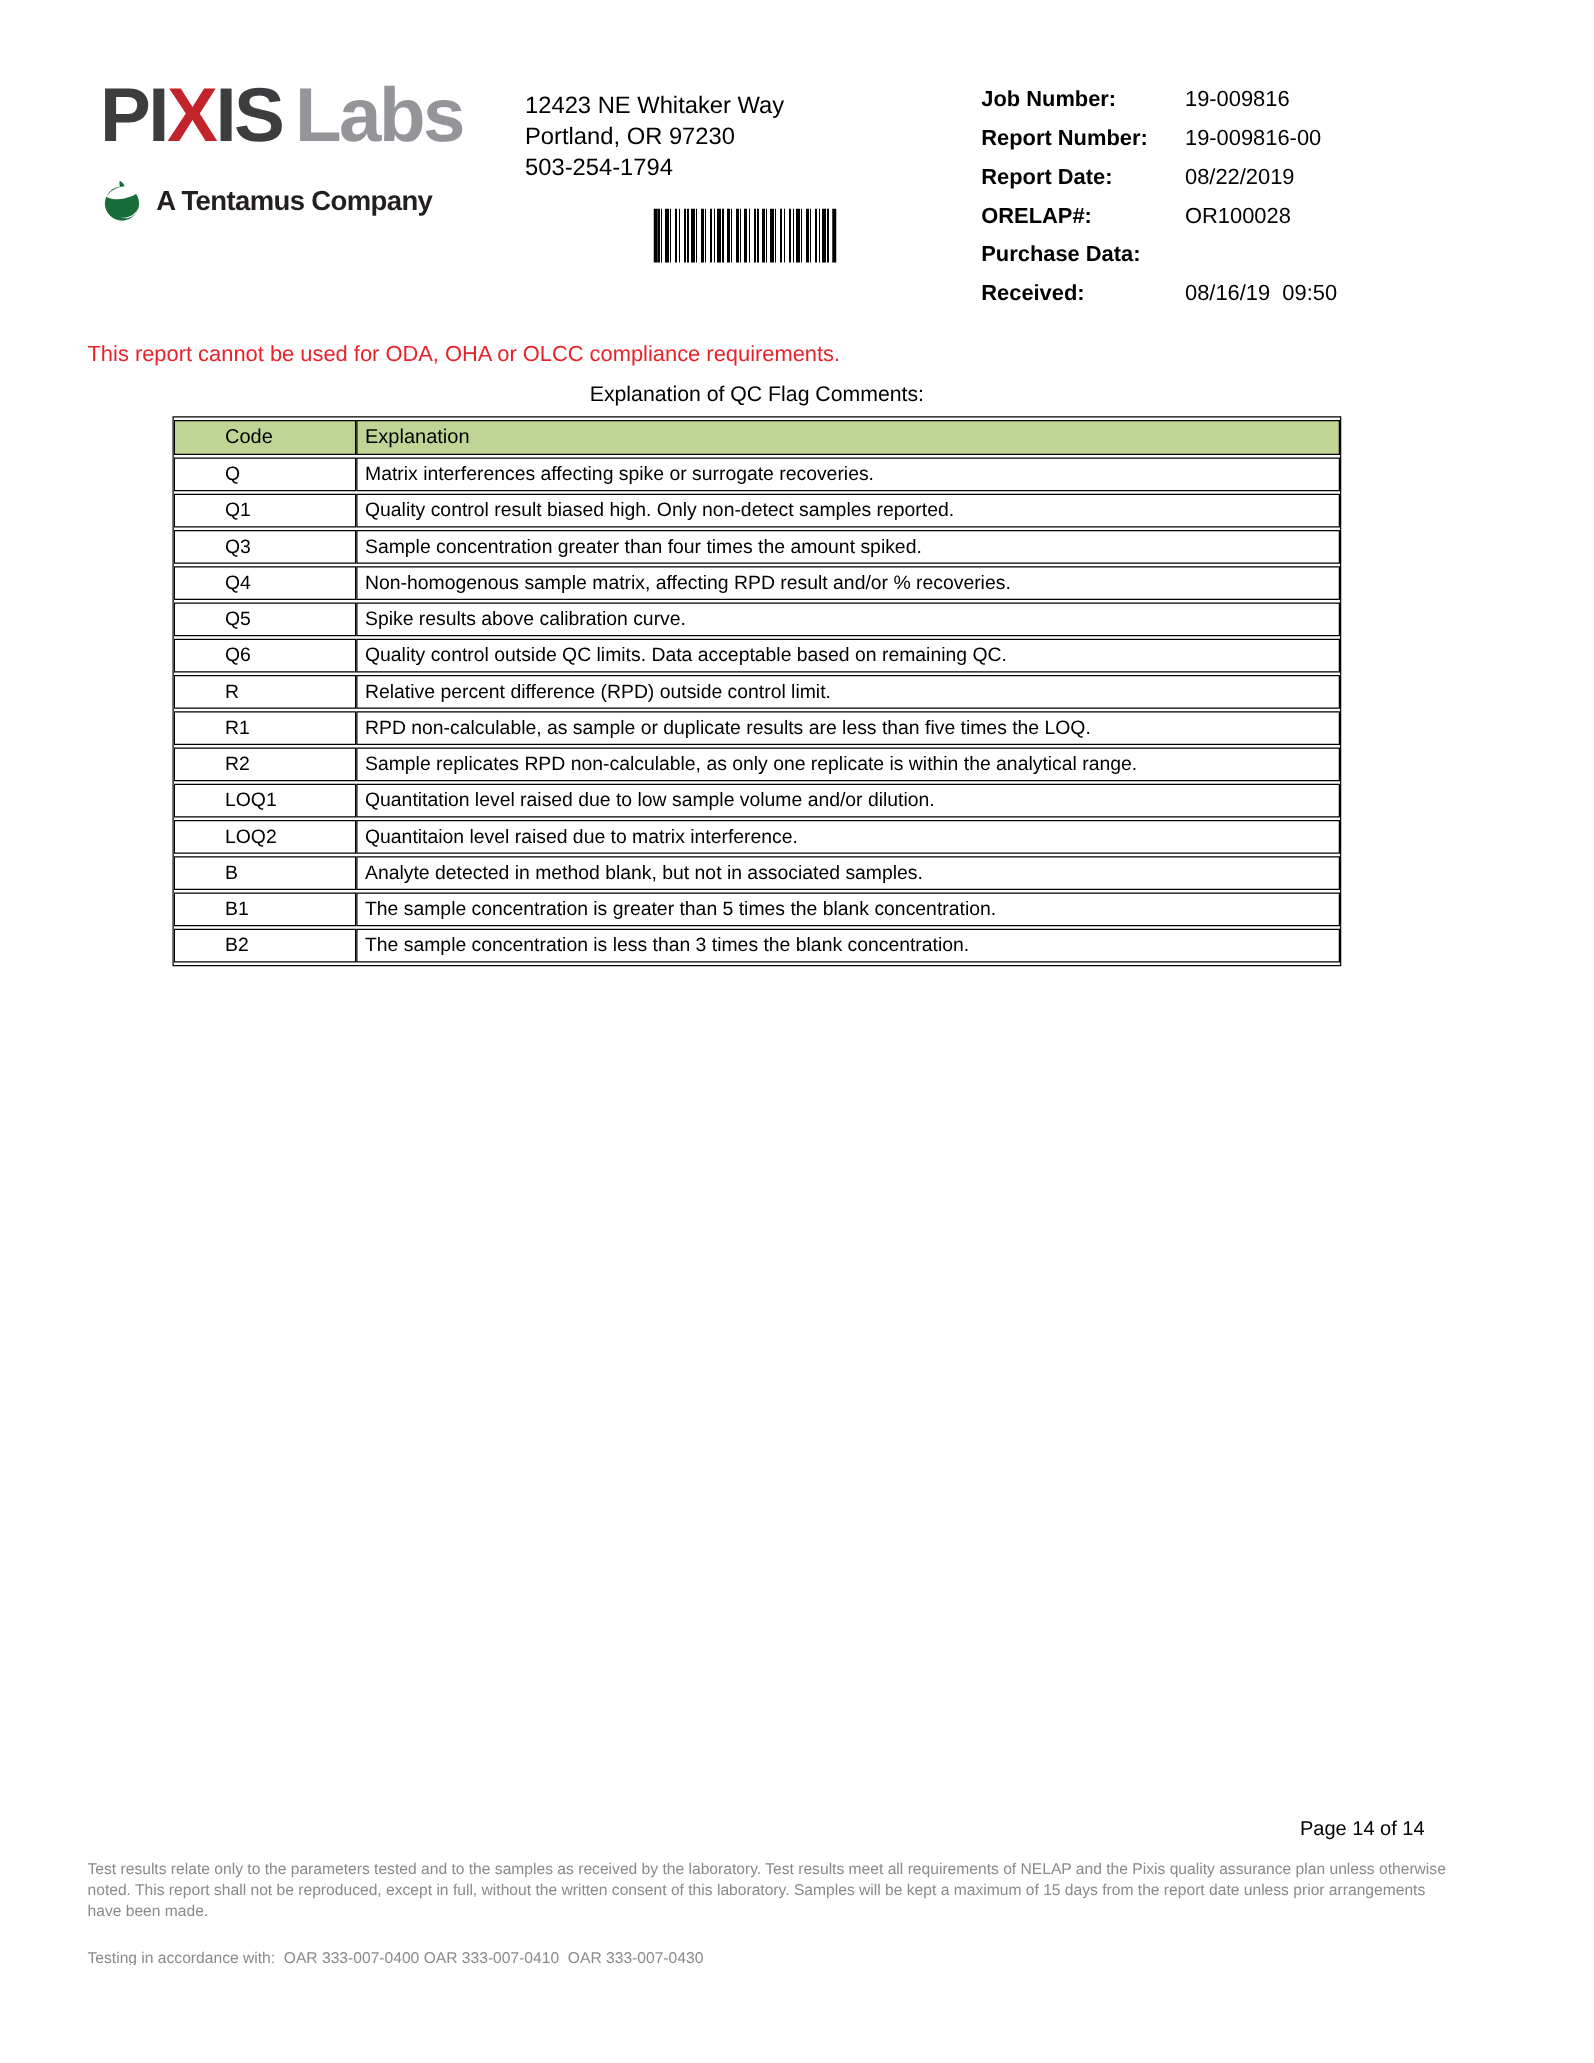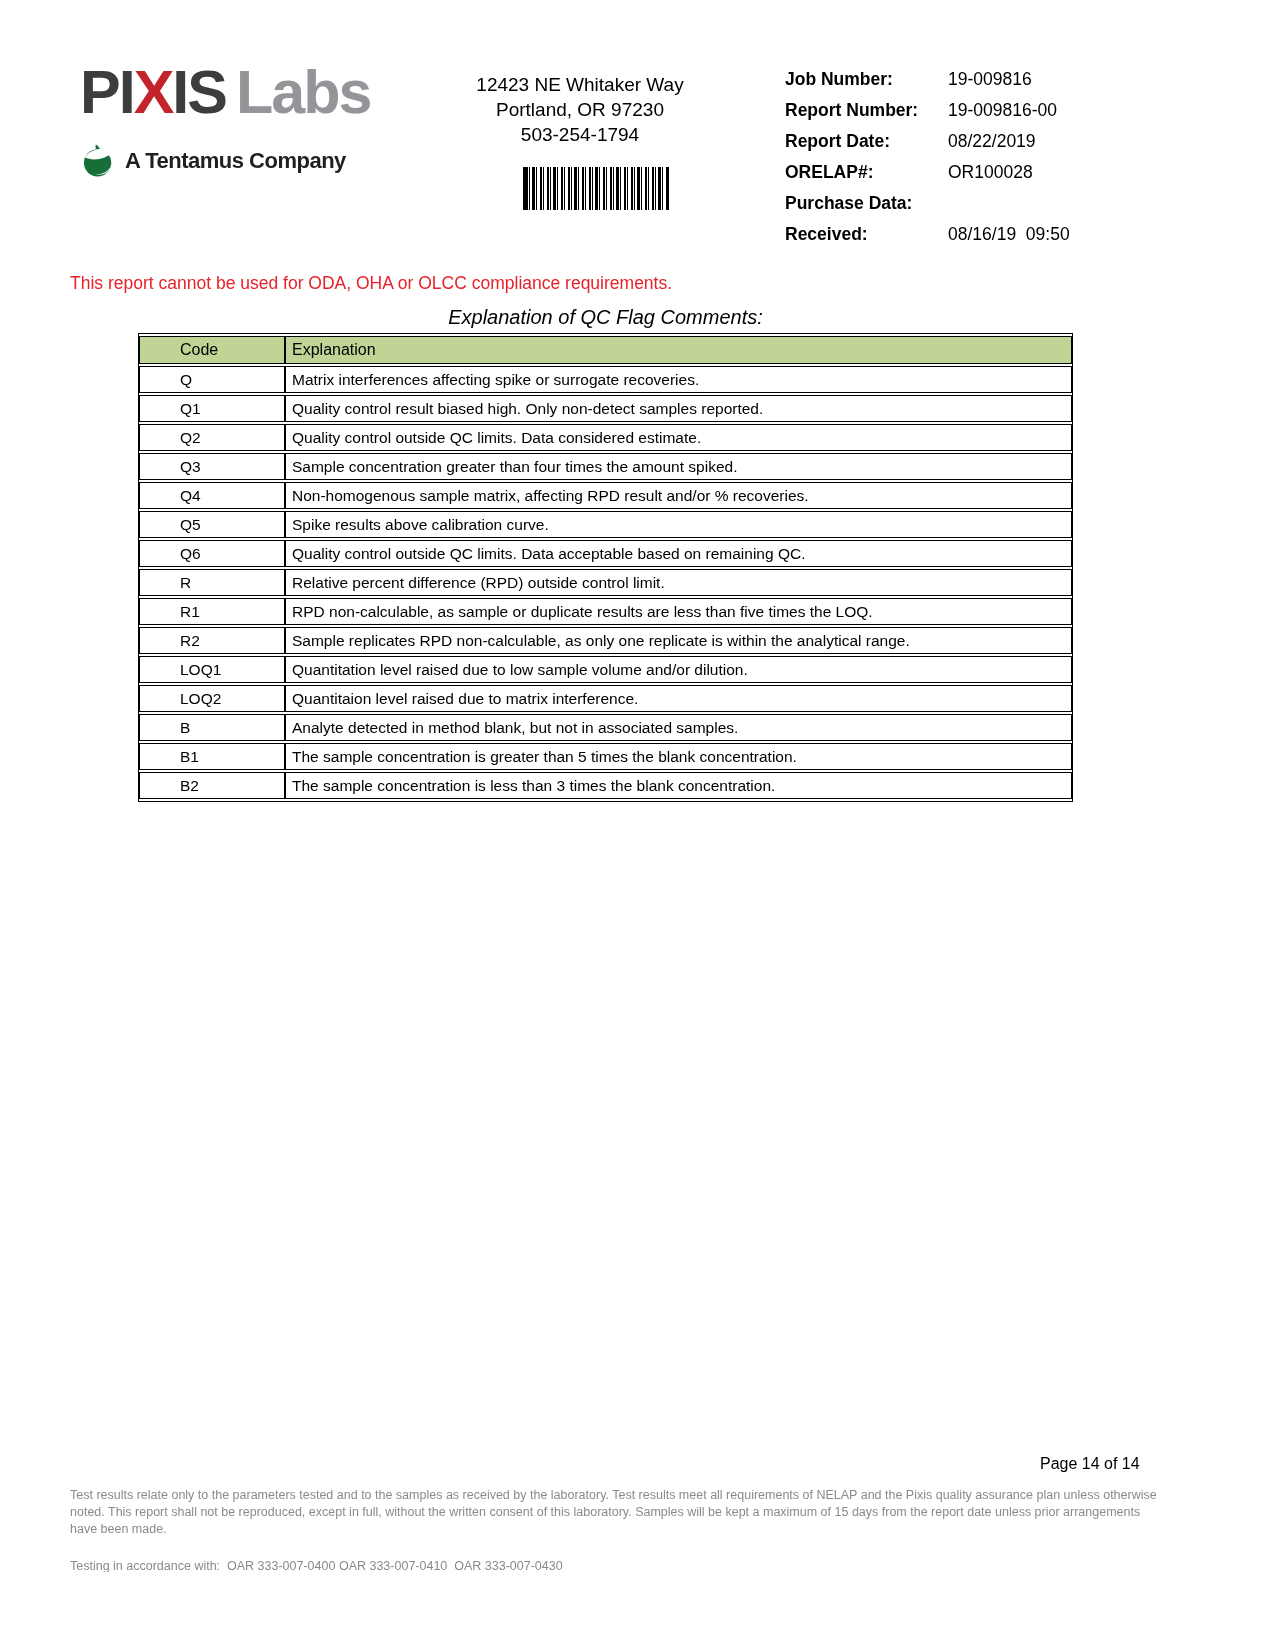--- a/index.html
+++ b/index.html
@@ -19,21 +19,21 @@
   .logo-text .seg-dark { color: #3d3d3f; }
   .logo-text .seg-red  { color: #c3242b; }
   .logo-text .seg-gray { color: #939598; margin-left: 10px; }
   .tagline { display: flex; align-items: center; margin-top: 20px; margin-left: 3px; }
   .tagline-icon { width: 31px; height: 36px; flex: 0 0 auto; }
   .tagline-text { font-size: 22px; font-weight: bold; color: #231f20; margin-left: 11px; letter-spacing: -0.5px; }
 
   
   .address {
     position: absolute; left: 420px; top: 72px; width: 320px;
-    text-align: center; font-size: 19px; line-height: 25px;
+    font-size: 19px; line-height: 25px;
   }
   .barcode {
     position: absolute; left: 523px; top: 167px; width: 140px; height: 43px;
     border-left: 3px solid #000; border-right: 3px solid #000;
     background-image: repeating-linear-gradient(90deg,
       #000 0px, #000 2px, #fff 2px, #fff 3px,
       #000 3px, #000 4px, #fff 4px, #fff 6px,
       #000 6px, #000 9px, #fff 9px, #fff 10px,
       #000 10px, #000 11px, #fff 11px, #fff 14px,
       #000 14px, #000 16px, #fff 16px, #fff 17px,
@@ -43,21 +43,21 @@
   
   .info { position: absolute; left: 785px; top: 68px; }
   .info-row { display: flex; margin-bottom: 9px; font-size: 17.5px; line-height: 22px; }
   .info-label { width: 163px; font-weight: bold; flex: 0 0 auto; }
   .info-value { white-space: pre; }
 
   
   .warning { position: absolute; left: 70px; top: 273px; font-size: 17.5px; color: #e8222a; }
 
   
-  .qc-title { position: absolute; left: 138px; top: 306px; width: 935px; text-align: center; font-size: 20px; font-style: italic; }
+  .qc-title { position: absolute; left: 138px; top: 306px; width: 935px; text-align: center; font-size: 17px; }
   .qc-table-wrap { position: absolute; left: 138px; top: 333px; width: 935px; }
   table.qc { width: 100%; border-collapse: separate; border-spacing: 0 2px; border: 1px solid #000; }
   table.qc th {
     background: #c0d495; border: 1px solid #000;
     font-size: 16px; font-weight: normal; text-align: left;
     padding: 2px 6px; height: 22px; vertical-align: middle;
   }
   table.qc td {
     background: #fff; border: 1px solid #000;
     font-size: 15.5px; padding: 2px 6px; height: 21px; vertical-align: middle;
@@ -141,24 +141,20 @@
       <tbody>
         <tr>
           <td class="col-code">Q</td>
           <td>Matrix interferences affecting spike or surrogate recoveries.</td>
         </tr>
         <tr>
           <td class="col-code">Q1</td>
           <td>Quality control result biased high. Only non-detect samples reported.</td>
         </tr>
         <tr>
-          <td class="col-code">Q2</td>
-          <td>Quality control outside QC limits. Data considered estimate.</td>
-        </tr>
-        <tr>
           <td class="col-code">Q3</td>
           <td>Sample concentration greater than four times the amount spiked.</td>
         </tr>
         <tr>
           <td class="col-code">Q4</td>
           <td>Non-homogenous sample matrix, affecting RPD result and/or % recoveries.</td>
         </tr>
         <tr>
           <td class="col-code">Q5</td>
           <td>Spike results above calibration curve.</td>

